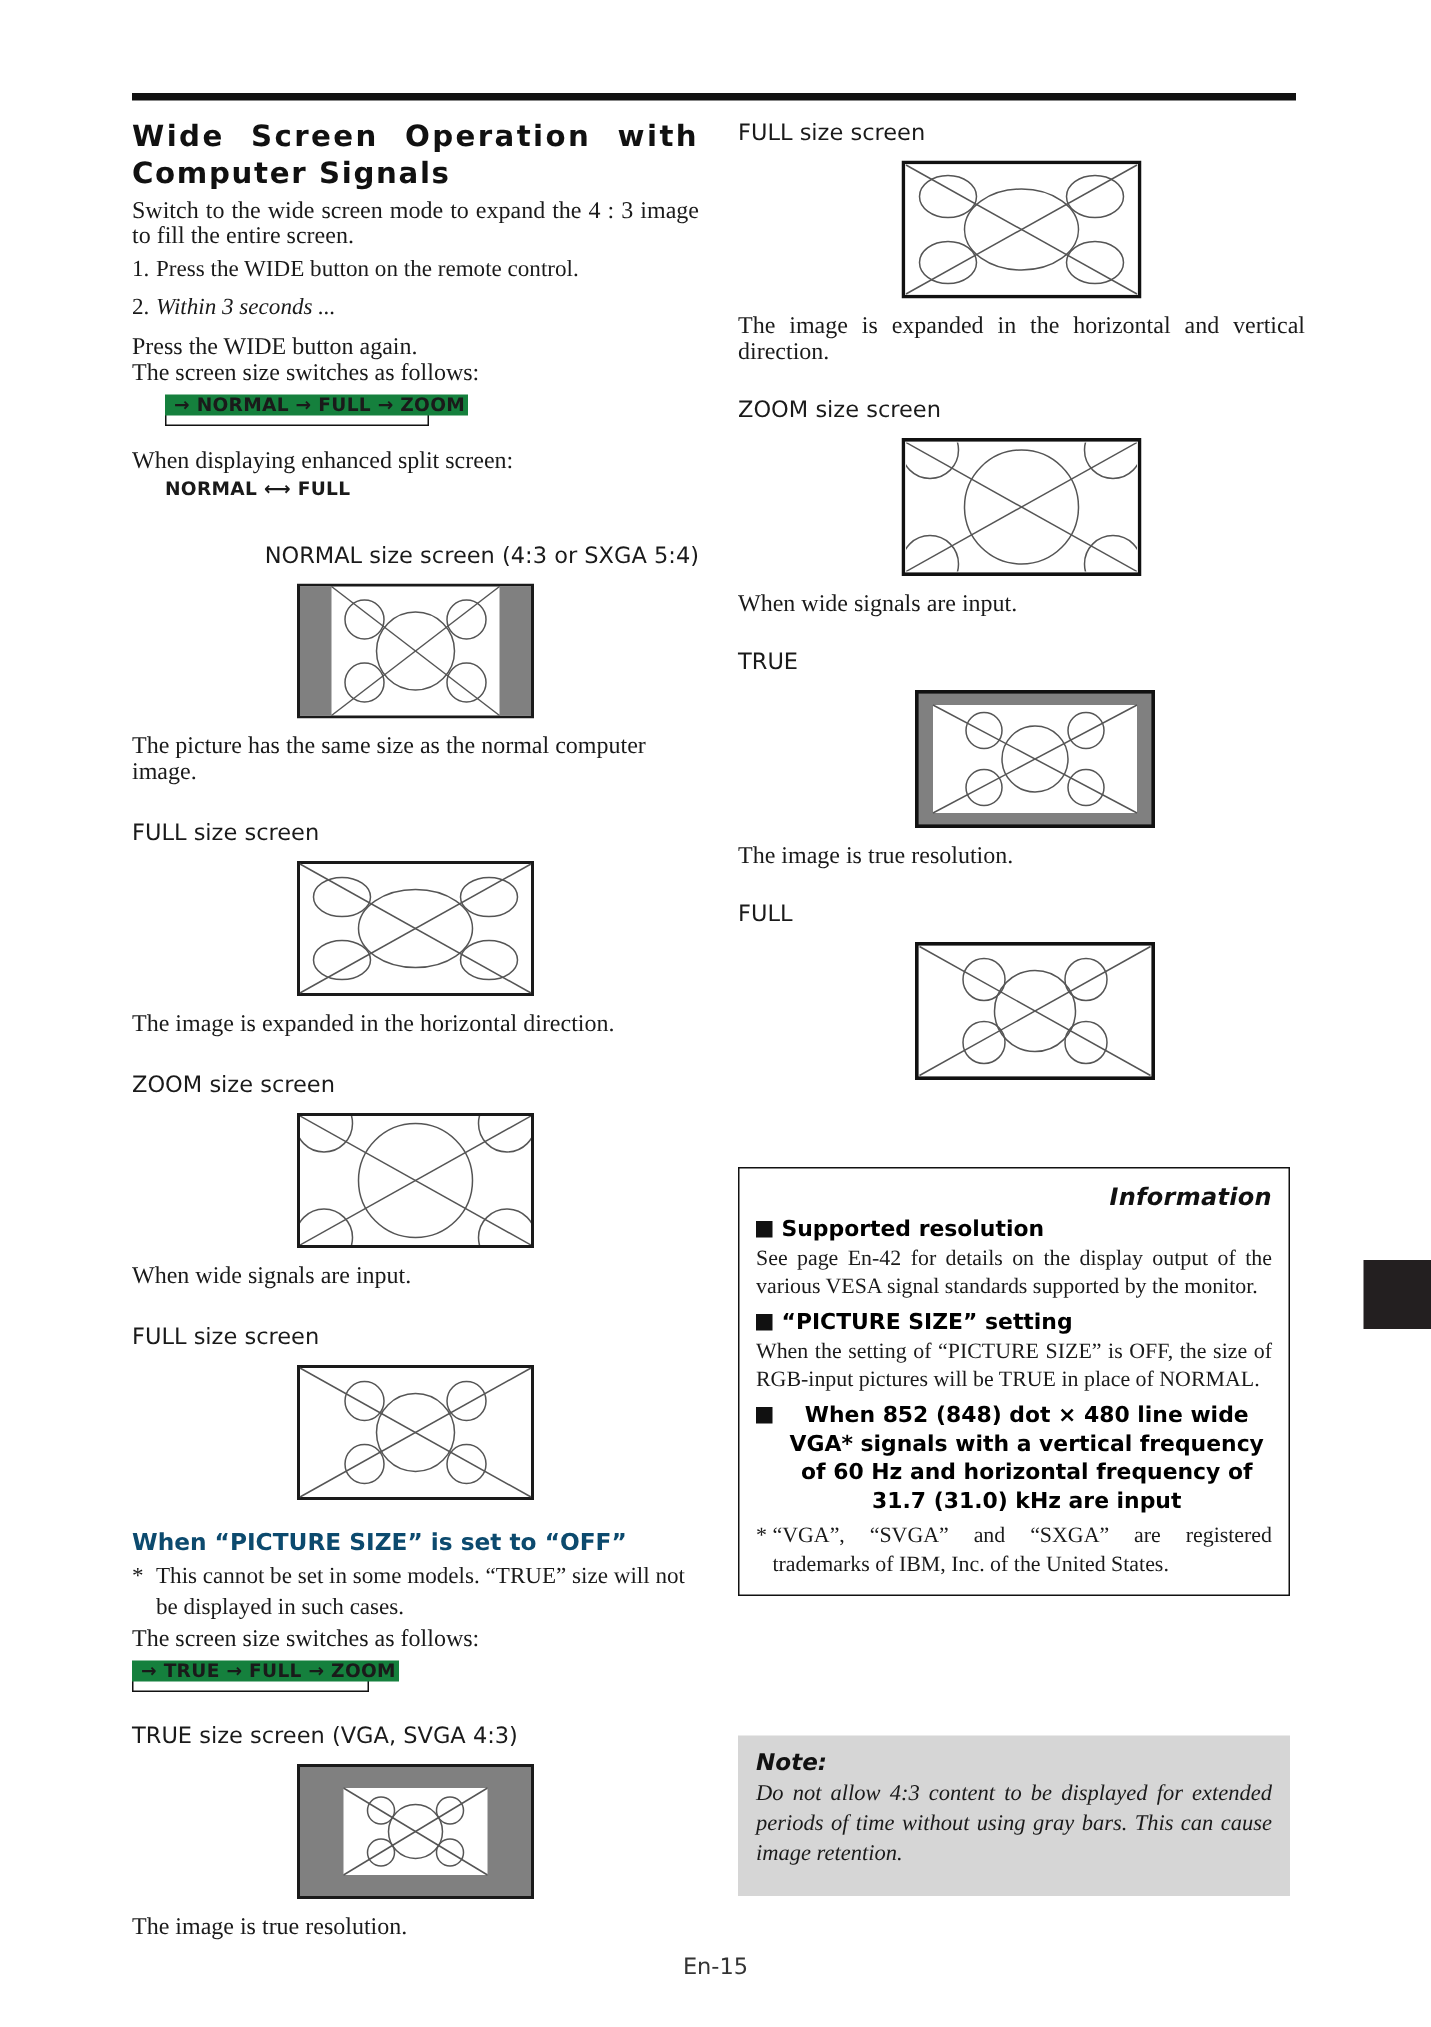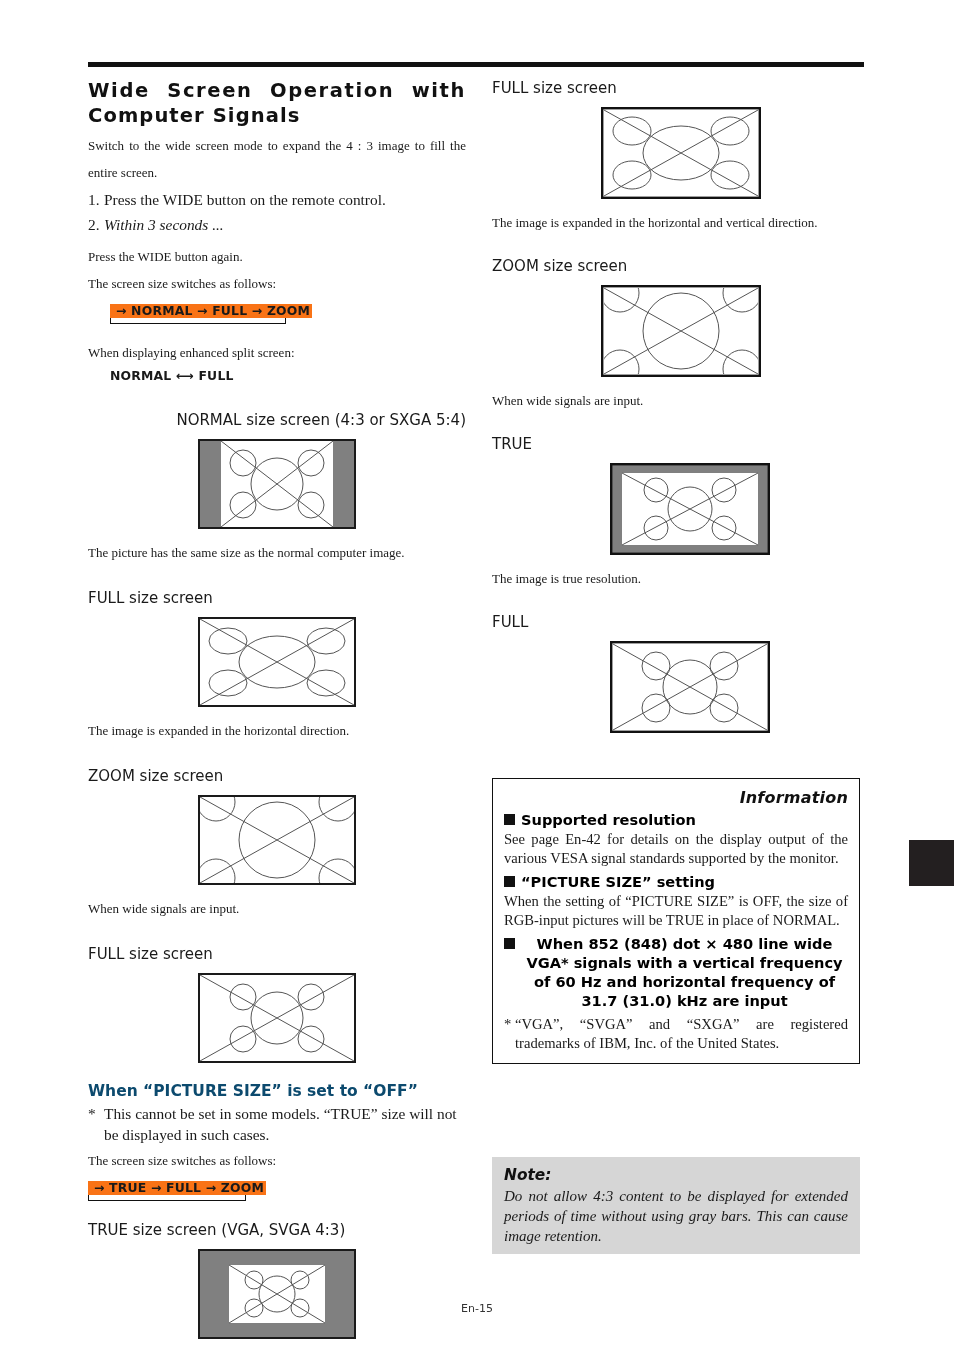--- a/index.html
+++ b/index.html
@@ -50,22 +50,22 @@
     text-align: justify;
     text-align-last: justify;
   }
   h1.section-title .l2 {
     display: block;
     text-align: left;
     text-align-last: left;
     letter-spacing: 1.1px;
   }
   p.body {
-    font-size: 13px;
-    line-height: 27px;
+    font-size: 16px;
+    line-height: 17px;
     margin: 0 0 2px 0;
     text-align: justify;
   }
   p.body.nj { text-align: left; }
   p.tight { margin: 0; }
   .numitem {
     font-size: 15.4px;
     line-height: 20.5px;
     margin: 4px 0 0 0;
     display: flex;
@@ -98,21 +98,21 @@
     height: 30px;
   }
   .cycle .seq {
     font-family: "DejaVu Sans", sans-serif;
     font-weight: bold;
     font-size: 12.4px;
     line-height: 14px;
     letter-spacing: 0.2px;
     position: relative;
     z-index: 2;
-    background: #f97316;
+    background: #15803d;
     display: inline-block;
     padding: 0 2px 0 6px;
     white-space: nowrap;
   }
   .cycle .loop {
     position: absolute;
     left: 0;
     top: 6px;
     height: 16px;
     border-left: 1.4px solid #111;
@@ -198,21 +198,21 @@
   .info-note .star { flex: 0 0 11px; }
   .info-note .ntext { flex: 1 1 auto; }
 
   
   .notebox {
     position: absolute;
     left: 492px;
     top: 1157px;
     width: 368px;
     background: #d6d6d6;
-    padding: 9px 12px 7px 12px;
+    padding: 9px 12px 17px 12px;
     box-sizing: border-box;
   }
   .note-title {
     font-family: "DejaVu Sans", sans-serif;
     font-weight: bold;
     font-style: italic;
     font-size: 15.4px;
     line-height: 19px;
     margin: 0 0 1px 0;
     color: #111;
@@ -234,21 +234,21 @@
     height: 46px;
     background: #231f20;
   }
   .footer {
     position: absolute;
     left: 0;
     top: 1302px;
     width: 954px;
     text-align: center;
     font-family: "DejaVu Sans", sans-serif;
-    font-size: 11px;
+    font-size: 15px;
     color: #333;
   }
 </style>
 </head>
 <body>
 
 <div class="page">
 
   <div class="top-rule"></div>
 

